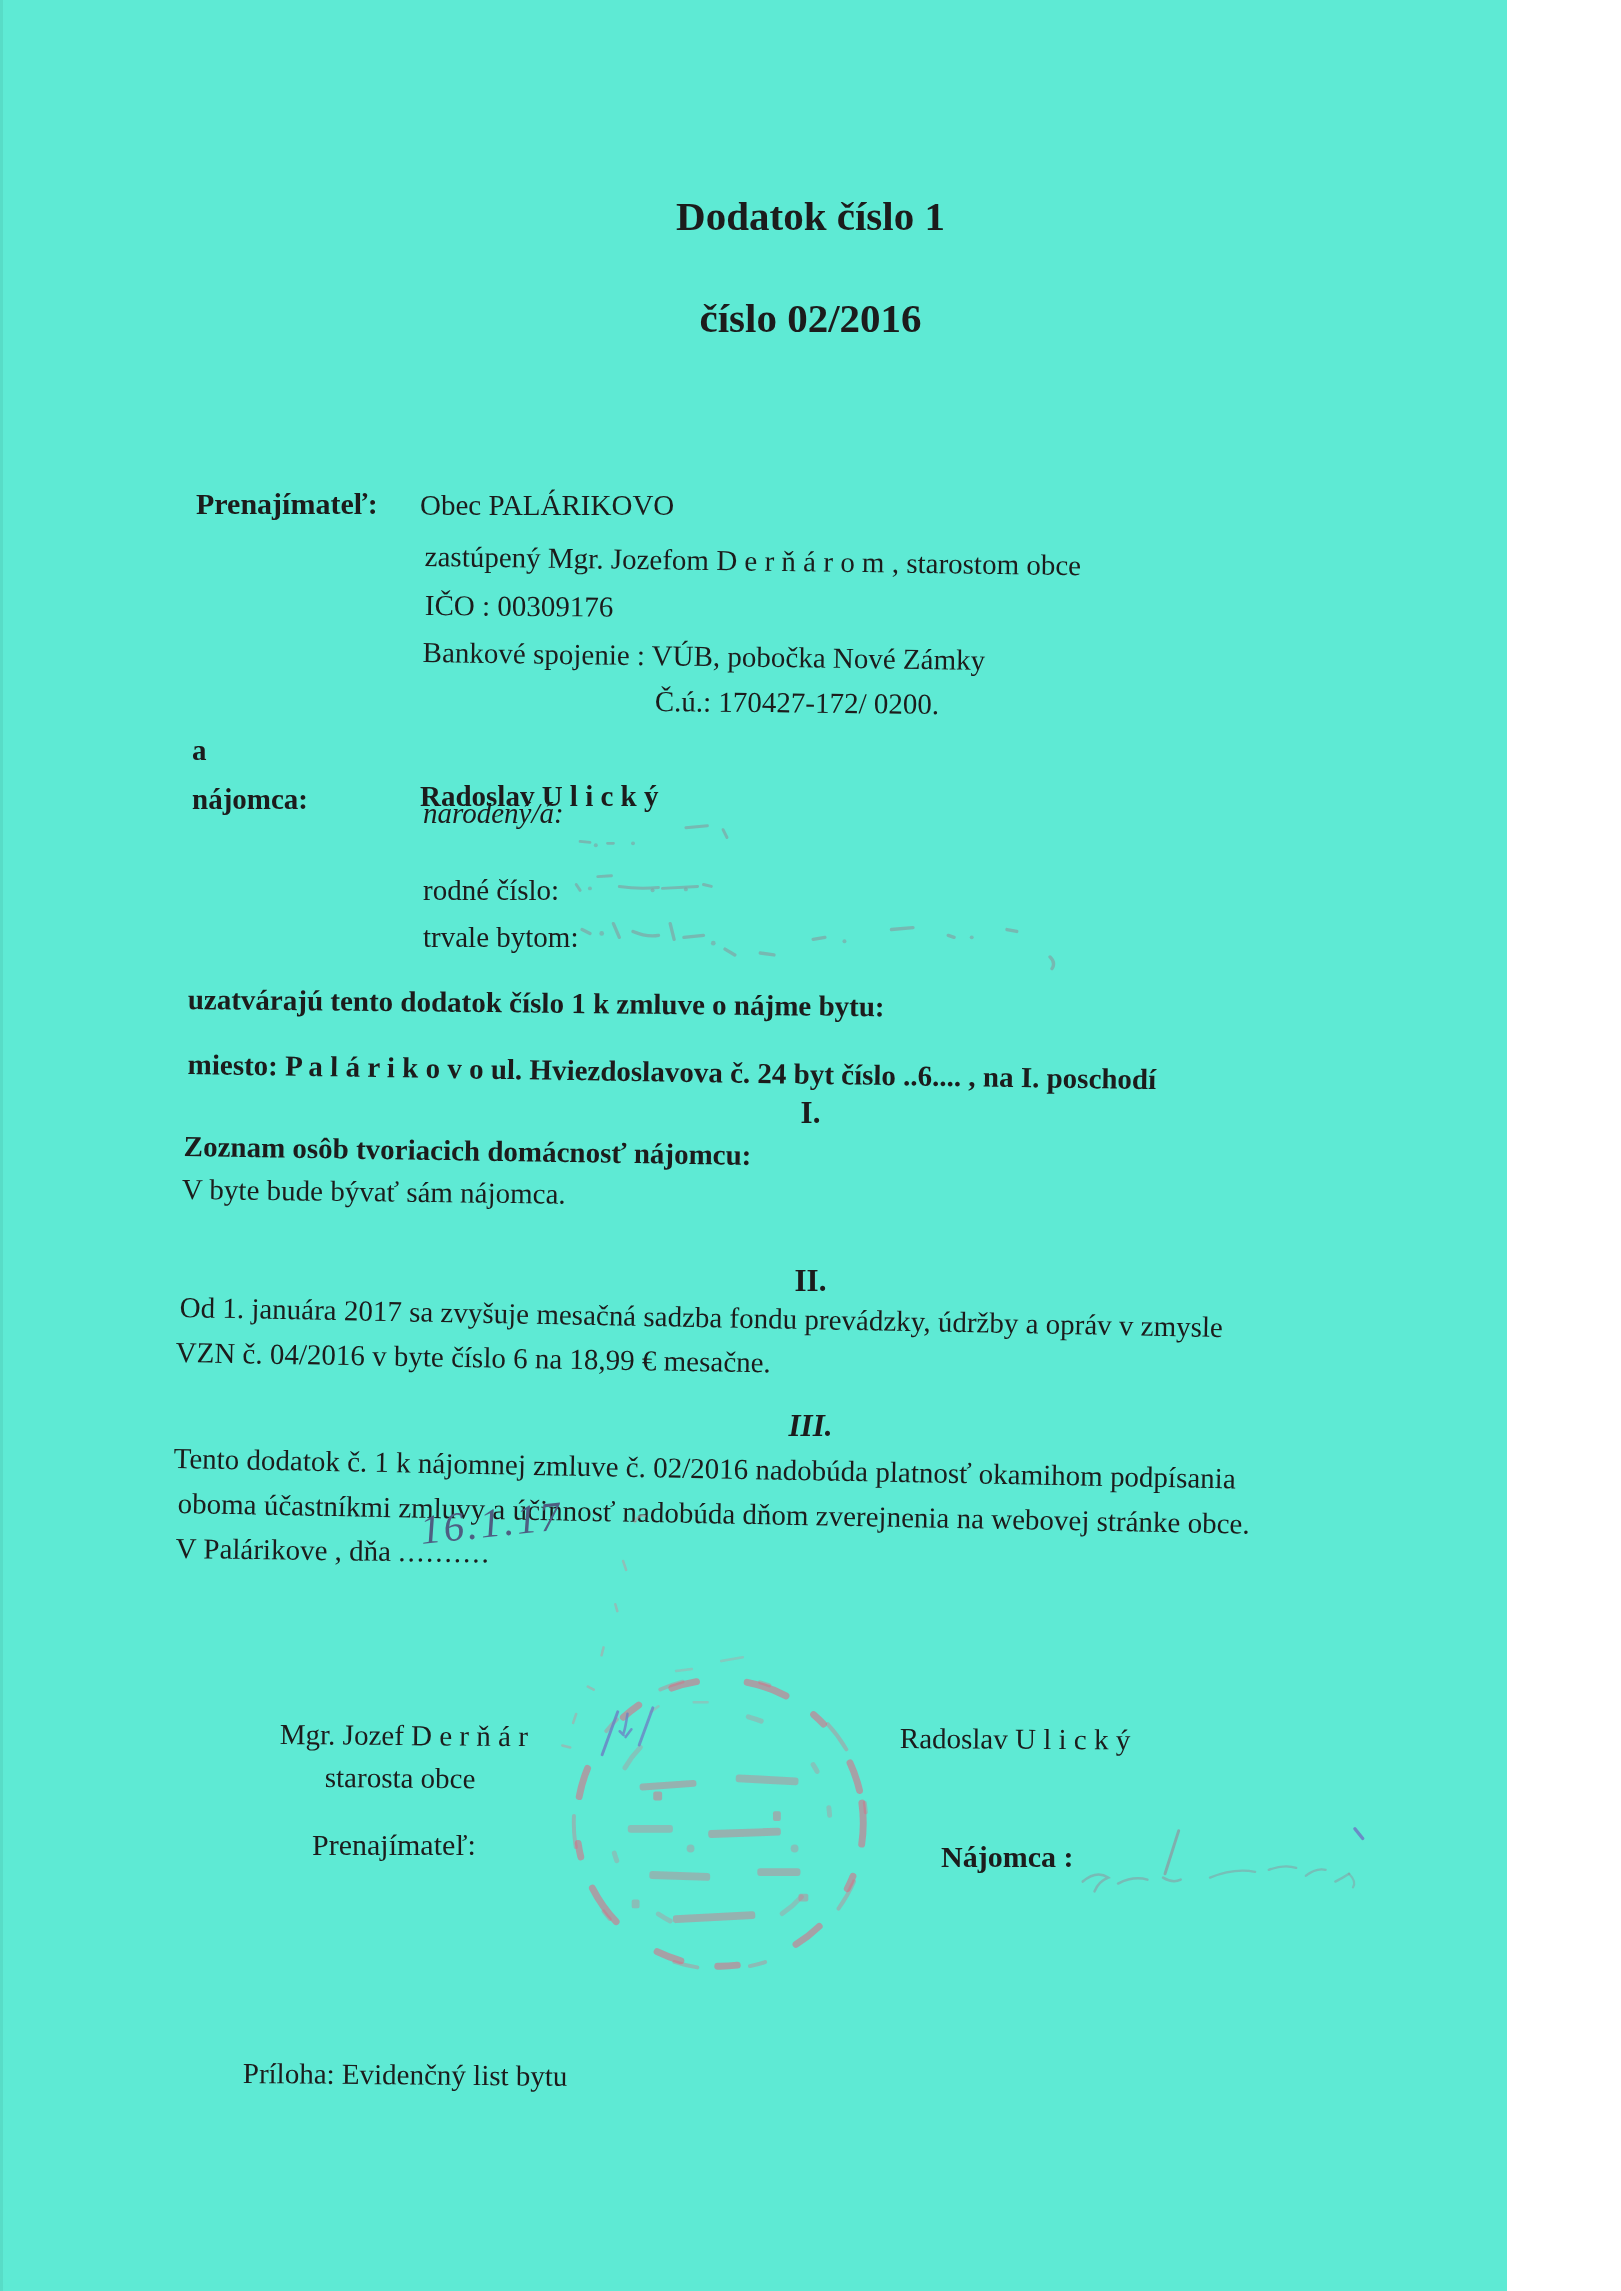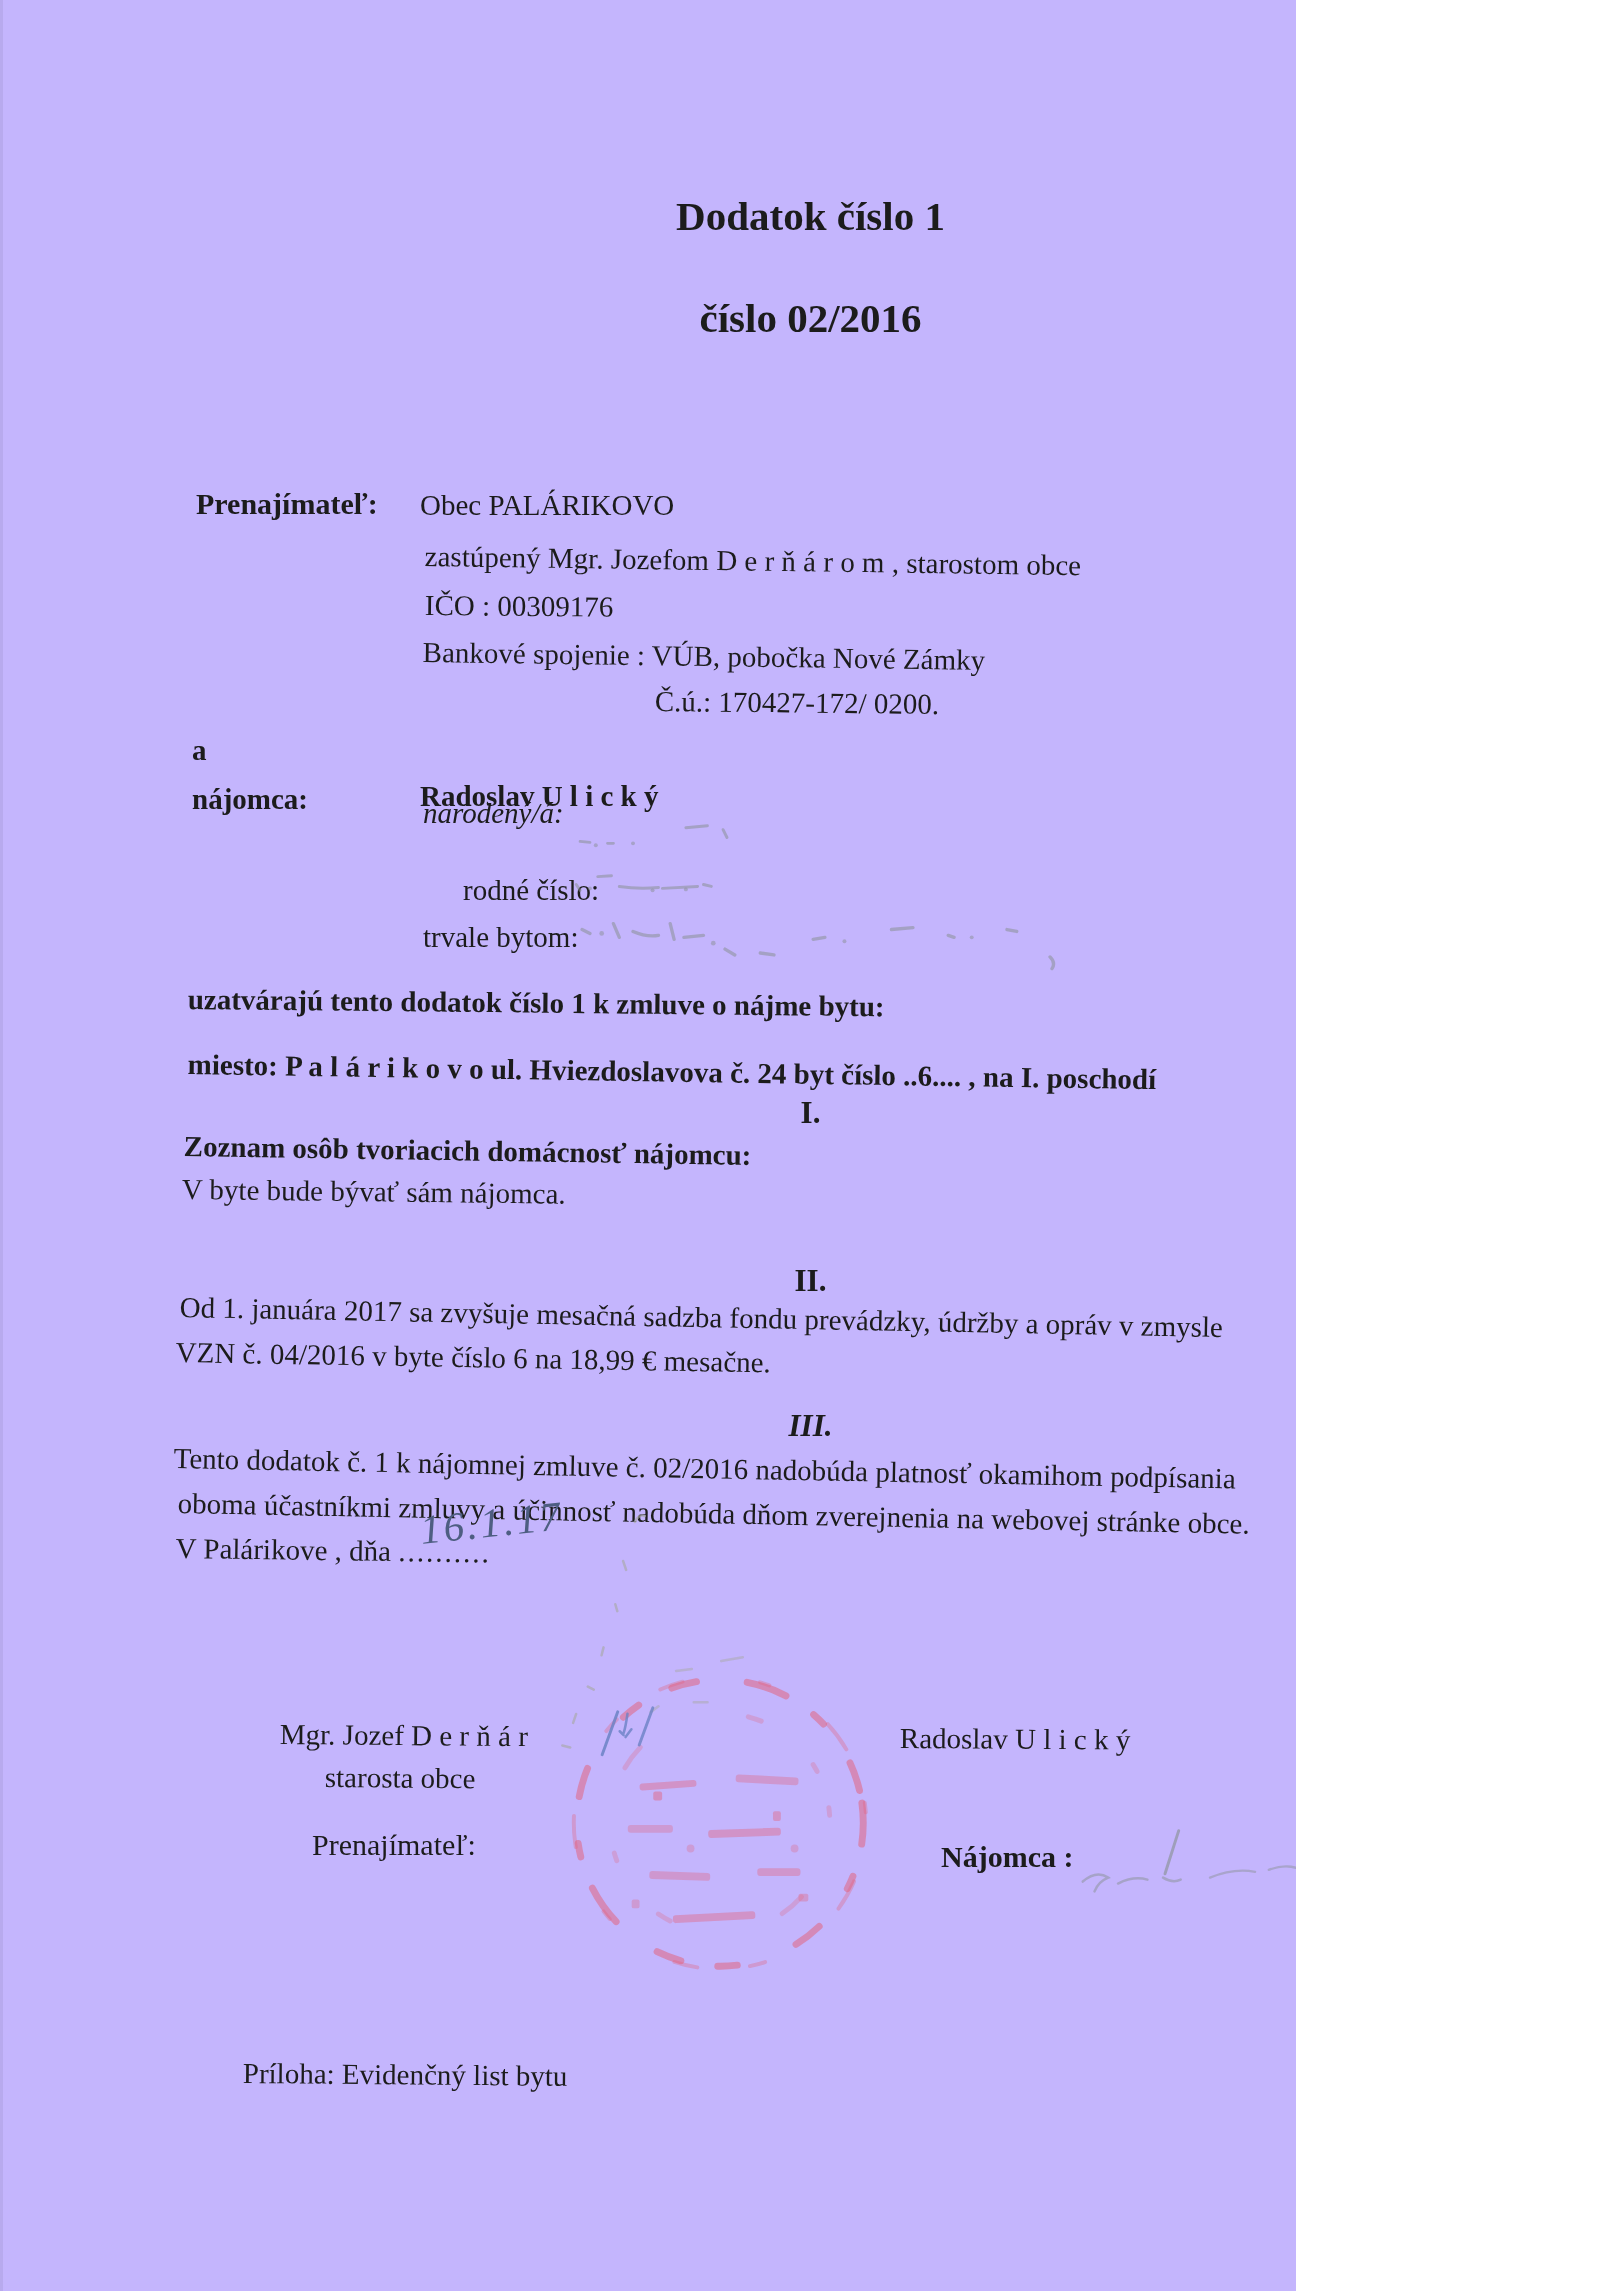--- a/index.html
+++ b/index.html
@@ -1,20 +1,20 @@
 <!DOCTYPE html>
 <html style="--text: #1c1c1c; --stamp: #e2647f; --ink: #4e5e82; --pencil: #a9a9a9; --bluepen: #6b82c4;"><head>
 <meta charset="utf-8">
 <style>
   html,body{margin:0;padding:0;background:#ffffff;}
   .page{
     position:relative;
-    width:1296px;
+    width:1507px;
     height:2292px;
-    background:#c4b5fd;
+    background:#5eead4;
     overflow:hidden;
     font-family:"Liberation Serif","DejaVu Serif",serif;
     color:#1c1c1c;
   }
   .page::before{
     content:"";
     position:absolute;left:0;top:0;width:2.9px;height:100%;
     background:rgba(0,0,0,0.06);
   }
   .t{
@@ -60,21 +60,21 @@
   <div class="t" style="left:420px;top:488px;">Obec  PALÁRIKOVO</div>
   <div class="t" style="left:425px;top:539px;transform:rotate(0.8deg);">zastúpený  Mgr. Jozefom  D e r ň á r o m , starostom obce</div>
   <div class="t" style="left:425px;top:588px;transform:rotate(0.5deg);">IČO : 00309176</div>
   <div class="t" style="left:423px;top:635px;transform:rotate(0.8deg);">Bankové spojenie : VÚB, pobočka Nové Zámky</div>
   <div class="t" style="left:655px;top:684px;transform:rotate(0.6deg);">Č.ú.: 170427-172/ 0200.</div>
 
   <div class="t b" style="left:192px;top:733px;">a</div>
   <div class="t b" style="left:192px;top:782px;">nájomca:</div>
   <div class="t b" style="left:420px;top:779px;">Radoslav  U l i c k ý</div>
   <div class="t" style="left:423px;top:796px;font-style:italic;">narodený/á:</div>
-  <div class="t" style="left:423px;top:873px;margin-left:40px;">rodné číslo:</div>
+  <div class="t" style="left:423px;top:873px;">rodné číslo:</div>
   <div class="t" style="left:423px;top:920px;">trvale bytom:</div>
 
   <svg width="549" height="186" style="left:568px;top:814px;filter:blur(0.6px);" viewBox="0 0 560 190">
     <path class="redact" stroke-width="3" d="M12,28 l10,1 M40,30 l6,0 M120,14 l22,-2 M158,16 l4,8"></path>
     <circle class="redact-dot" cx="28" cy="32" r="2"></circle>
       <circle class="redact-dot" cx="66" cy="30" r="2"></circle>
     <path class="redact" stroke-width="3" d="M8,72 l4,6 M30,64 l14,-1 M52,74 q20,3 40,1 M96,76 l36,-2 M138,72 l8,2"></path>
     <circle class="redact-dot" cx="22" cy="76" r="2"></circle>
       <circle class="redact-dot" cx="86" cy="78" r="2"></circle>
       <circle class="redact-dot" cx="120" cy="77" r="2"></circle>

